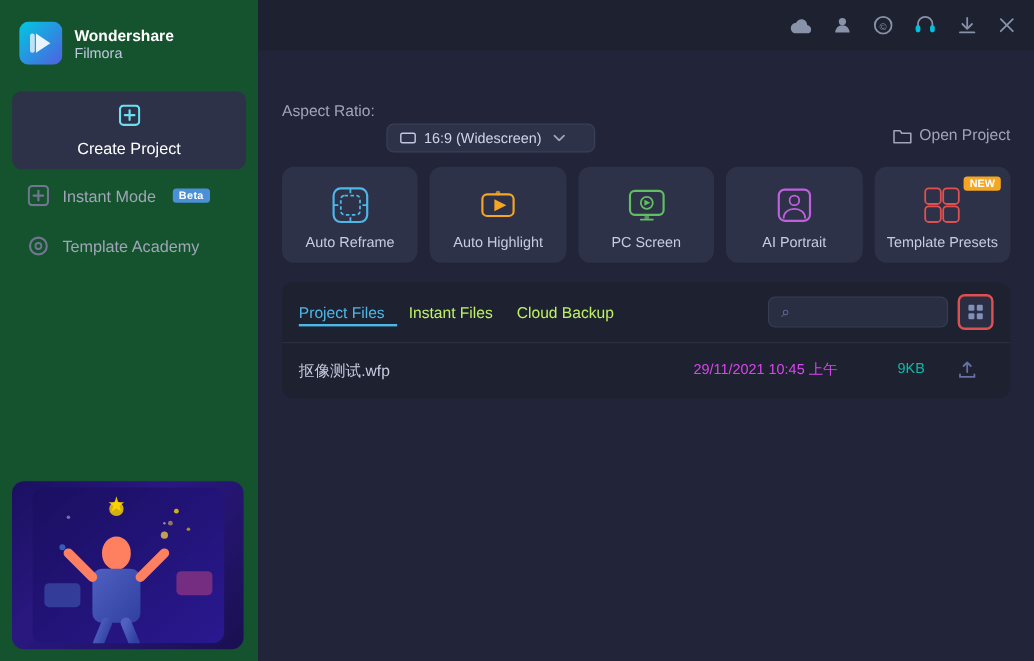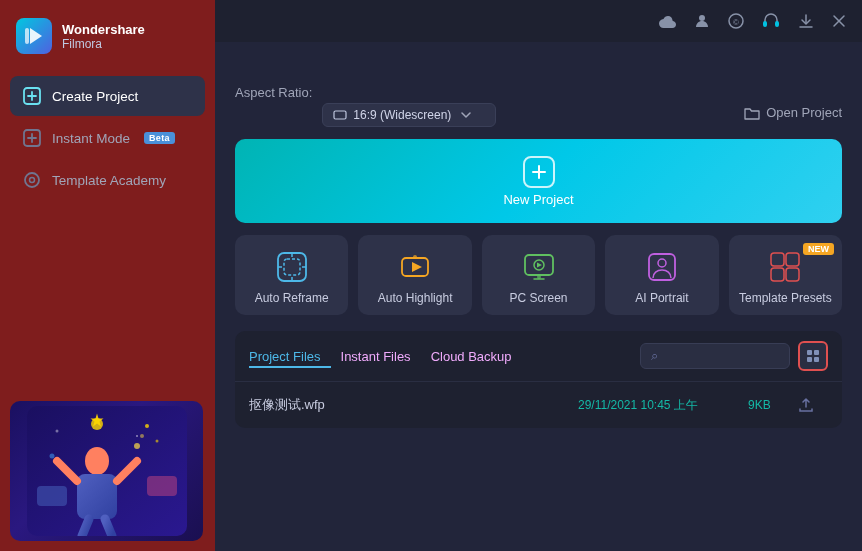--- a/index.html
+++ b/index.html
@@ -8,21 +8,21 @@
       height: 551px;
       background: #1a1d24;
       font-family: 'Segoe UI', Arial, sans-serif;
       overflow: hidden;
       display: flex;
     }
 
     
     .sidebar {
       width: 215px;
-      background: #7f1d1d;
+      background: #14532d;
       display: flex;
       flex-direction: column;
       padding: 0;
       flex-shrink: 0;
     }
     .logo-area {
       display: flex;
       align-items: center;
       padding: 18px 16px 18px 16px;
       gap: 10px;
@@ -44,20 +44,21 @@
       gap: 10px;
       padding: 10px 12px;
       border-radius: 8px;
       cursor: pointer;
       color: #a0a5b8;
       font-size: 13.5px;
     }
     .sidebar-item.active {
       background: #2e3249;
       color: #fff;
+      flex-direction: column;
     }
     .sidebar-item .item-icon {
       width: 20px;
       height: 20px;
       display: flex;
       align-items: center;
       justify-content: center;
       flex-shrink: 0;
     }
 
@@ -245,21 +246,21 @@
       overflow: hidden;
     }
     .files-header {
       display: flex;
       align-items: center;
       padding: 10px 14px;
       border-bottom: 1px solid #2a2e42;
       gap: 0;
     }
     .files-tab {
-      color: #f0abfc;
+      color: #bef264;
       font-size: 13px;
       cursor: pointer;
       padding: 4px 10px 4px 0;
       margin-right: 10px;
     }
     .files-tab.active {
       color: #4db8e8;
       border-bottom: 2px solid #4db8e8;
       padding-bottom: 2px;
     }
@@ -294,32 +295,31 @@
       justify-content: center;
       cursor: pointer;
       color: #8090b8;
     }
 
     .files-list {
       padding: 4px 0;
     }
     .file-row {
       display: flex;
-      align-items: center;
       padding: 10px 14px;
       cursor: pointer;
       gap: 0;
     }
     .file-name {
       color: #c8cce0;
       font-size: 13px;
       flex: 1;
     }
     .file-date {
-      color: #14b8a6;
+      color: #d946ef;
       font-size: 12px;
       width: 170px;
     }
     .file-size {
       color: #14b8a6;
       font-size: 12px;
       width: 50px;
     }
     .file-upload {
       color: #6870a0;
@@ -493,29 +493,20 @@
         </div>
       </div>
       <button class="open-project-btn">
         <svg width="16" height="14" viewBox="0 0 16 14" fill="none">
           <path d="M1 3h5l1.5 2H15v8H1V3z" stroke="#a0a5b8" stroke-width="1.3" fill="none" stroke-linejoin="round"></path>
         </svg>
         <span>Open Project</span>
       </button>
     </div>
 
-    <div class="new-project-banner">
-      <div class="new-project-plus">
-        <svg width="20" height="20" viewBox="0 0 20 20" fill="none">
-          <line x1="10" y1="4" x2="10" y2="16" stroke="white" stroke-width="2" stroke-linecap="round"></line>
-          <line x1="4" y1="10" x2="16" y2="10" stroke="white" stroke-width="2" stroke-linecap="round"></line>
-        </svg>
-      </div>
-      <div class="new-project-label">New Project</div>
-    </div>
 
     <div class="action-cards">
 
       <div class="action-card">
         <div class="card-icon">
           <svg width="34" height="34" viewBox="0 0 34 34" fill="none">
             <rect x="3" y="3" width="28" height="28" rx="6" stroke="#4db8e8" stroke-width="1.8" fill="none"></rect>
             <rect x="9" y="9" width="16" height="16" rx="3" stroke="#4db8e8" stroke-width="1.5" stroke-dasharray="3,2" fill="none"></rect>
             <line x1="3" y1="17" x2="7" y2="17" stroke="#4db8e8" stroke-width="1.5"></line>
             <line x1="27" y1="17" x2="31" y2="17" stroke="#4db8e8" stroke-width="1.5"></line>

